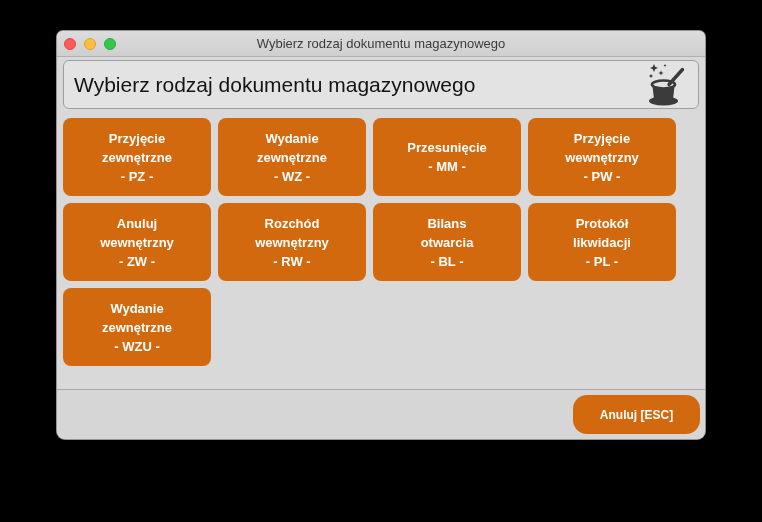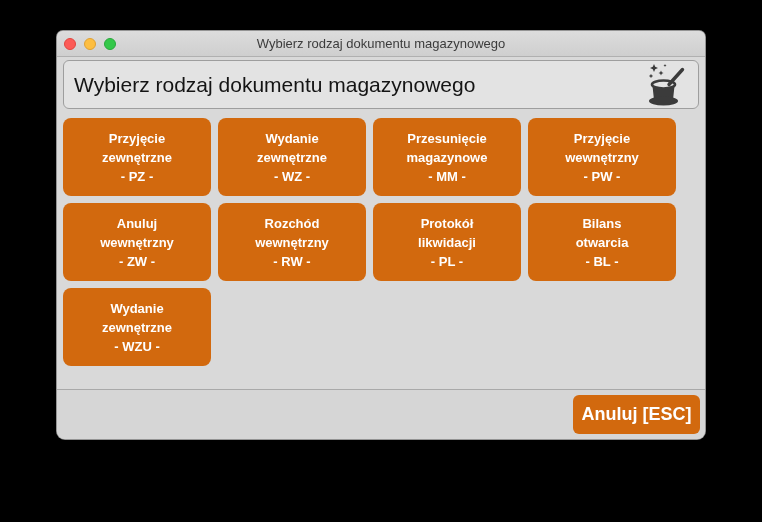--- a/index.html
+++ b/index.html
@@ -51,22 +51,22 @@
   .doc-btn-line { pointer-events:none; }
 
   
   .footer {
     margin-top:auto; height:50px; flex:0 0 50px;
     background:#d6d6d6; border-top:1px solid #a9a9a9;
     display:flex; align-items:center; justify-content:flex-end;
   }
   .cancel-btn {
     width:127px; height:39px; margin-right:5px;
-    background:#d2690e; border:none; border-radius:6px;
-    color:#fff; font-family:inherit; font-size:18px; font-weight:600; cursor:pointer;
+    background:#d2690e; border:none; border-radius:14px;
+    color:#fff; font-family:inherit; font-size:12px; font-weight:600; cursor:pointer;
   }
 </style>
 </head>
 <body>
 
 <div class="window">
 
   <div class="titlebar">
     <div class="traffic">
       <span class="light red"></span>
@@ -100,47 +100,46 @@
         <div class="doc-btn-line">zewnętrzne</div>
         <div class="doc-btn-line">- PZ -</div>
       </button>
       <button class="doc-btn">
         <div class="doc-btn-line">Wydanie</div>
         <div class="doc-btn-line">zewnętrzne</div>
         <div class="doc-btn-line">- WZ -</div>
       </button>
       <button class="doc-btn">
         <div class="doc-btn-line">Przesunięcie</div>
-        <div class="doc-btn-line">magazynowe</div>
         <div class="doc-btn-line">- MM -</div>
       </button>
       <button class="doc-btn">
         <div class="doc-btn-line">Przyjęcie</div>
         <div class="doc-btn-line">wewnętrzny</div>
         <div class="doc-btn-line">- PW -</div>
       </button>
       <button class="doc-btn">
         <div class="doc-btn-line">Anuluj</div>
         <div class="doc-btn-line">wewnętrzny</div>
         <div class="doc-btn-line">- ZW -</div>
       </button>
       <button class="doc-btn">
         <div class="doc-btn-line">Rozchód</div>
         <div class="doc-btn-line">wewnętrzny</div>
         <div class="doc-btn-line">- RW -</div>
       </button>
       <button class="doc-btn">
+        <div class="doc-btn-line">Bilans</div>
+        <div class="doc-btn-line">otwarcia</div>
+        <div class="doc-btn-line">- BL -</div>
+      </button>
+      <button class="doc-btn">
         <div class="doc-btn-line">Protokół</div>
         <div class="doc-btn-line">likwidacji</div>
         <div class="doc-btn-line">- PL -</div>
-      </button>
-      <button class="doc-btn">
-        <div class="doc-btn-line">Bilans</div>
-        <div class="doc-btn-line">otwarcia</div>
-        <div class="doc-btn-line">- BL -</div>
       </button>
       <button class="doc-btn">
         <div class="doc-btn-line">Wydanie</div>
         <div class="doc-btn-line">zewnętrzne</div>
         <div class="doc-btn-line">- WZU -</div>
       </button>
     </div>
 
   <div class="footer">
     <button class="cancel-btn">Anuluj [ESC]</button>

